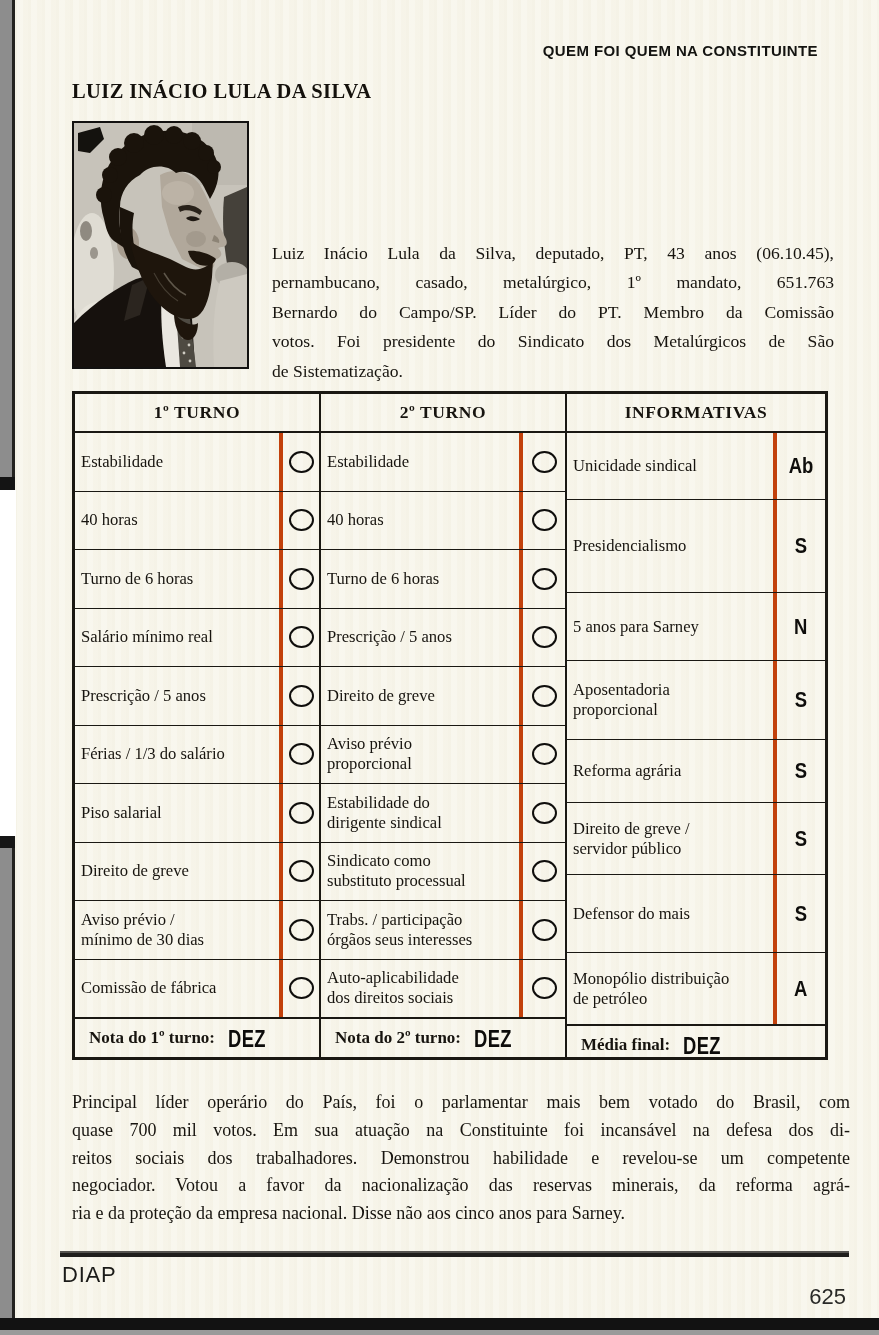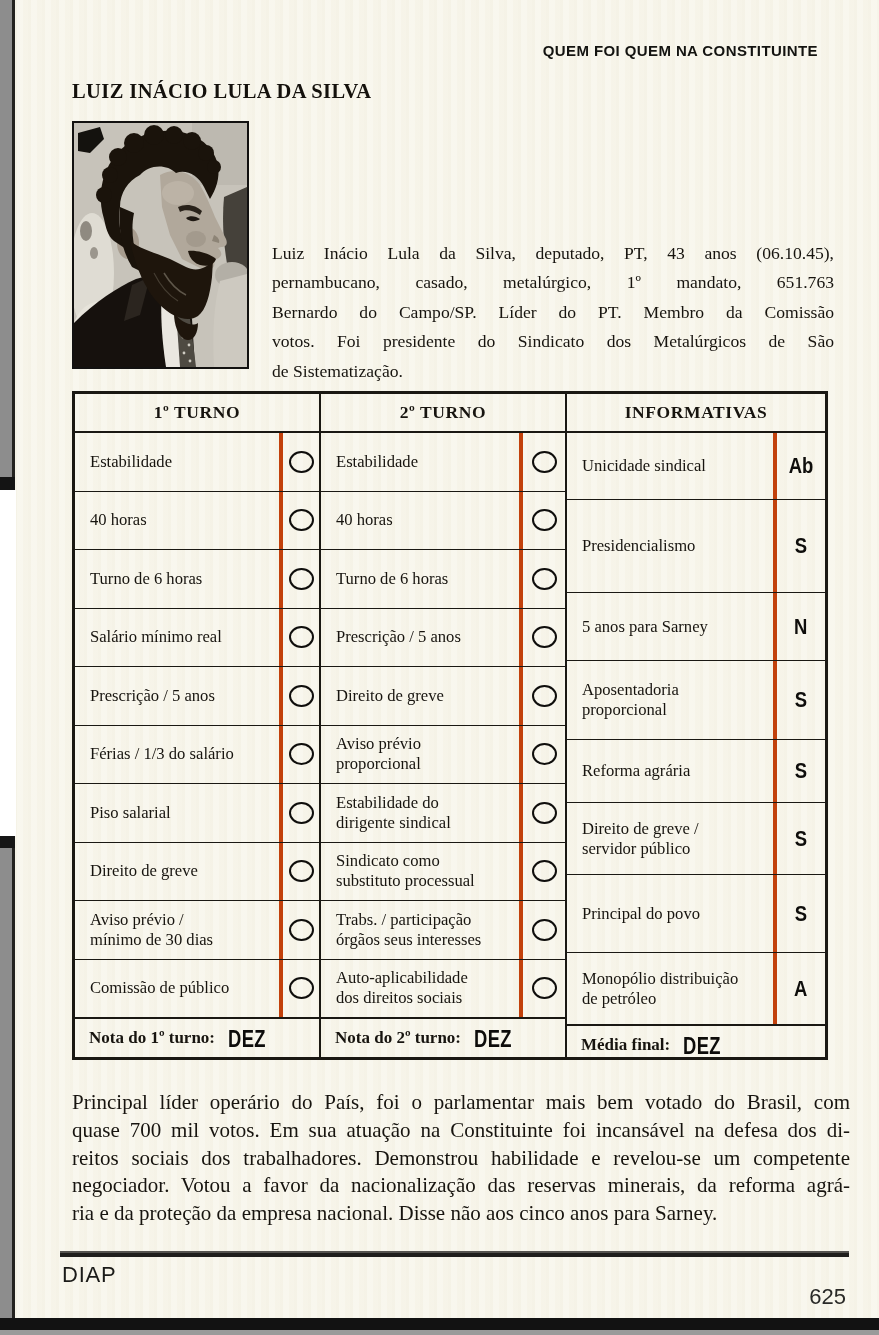--- a/index.html
+++ b/index.html
@@ -60,37 +60,37 @@
     height:37px;flex:0 0 37px;border-bottom:2.5px solid #1a1813;
     display:flex;align-items:center;justify-content:center;
     font-weight:700;font-size:17.5px;letter-spacing:.6px;
   }
   .vt-rows{flex:1;display:flex;flex-direction:column;}
   .vt-row{display:flex;border-bottom:1.8px solid #1a1813;box-sizing:border-box;}
   .vt-rows .vt-row:last-child{border-bottom:none;}
   .vt-row.flexrow{flex:1;}
   .vt-label{
     flex:1;display:flex;align-items:center;
-    padding:2px 4px 2px 15px;font-size:16.6px;line-height:20px;white-space:pre-line;
+    padding:2px 4px 2px 6px;font-size:16.6px;line-height:20px;white-space:pre-line;
   }
   .vt-mark{border-left:4px solid #c2410c;display:flex;align-items:center;justify-content:center;box-sizing:border-box;}
   .c0 .vt-mark{width:40px;}
   .c1 .vt-mark{width:46px;}
   .c2 .vt-mark{width:52px;}
   .vote-circle{width:21px;height:18px;border:2.4px solid #0f0e0c;border-radius:50%;background:transparent;}
   .grade{font-family:"Liberation Sans",sans-serif;font-weight:700;font-size:21px;transform:scaleX(.88) scaleY(1.05);color:#0f0e0c;}
   .vt-footer{
     height:38px;flex:0 0 38px;border-top:2.5px solid #1a1813;
     display:flex;align-items:center;padding-left:14px;gap:13px;
   }
   .vt-footer-label{font-weight:700;font-size:17px;}
   .vt-footer-value{font-family:"Liberation Sans",sans-serif;font-weight:700;font-size:23px;transform:scaleX(.8) scaleY(1.08);transform-origin:left center;letter-spacing:.5px;color:#0d0c0a;}
 
   
-  .summary{position:absolute;left:72px;top:1089px;width:778px;font-size:21px;line-height:27.8px;}
+  .summary{position:absolute;left:72px;top:1089px;width:778px;font-size:18px;line-height:27.8px;}
 
   
   .footer-rule{
     position:absolute;left:60px;top:1251px;width:789px;height:6px;
     background:linear-gradient(to bottom,#55534f 0 2px,#1f1e1c 2px 6px);
   }
   .imprint{
     position:absolute;left:62px;top:1262px;
     font-family:"Liberation Sans",sans-serif;font-size:22px;letter-spacing:.8px;color:#1b1b19;
   }
@@ -236,21 +236,21 @@
           </div>
         </div>
         <div class="vt-row flexrow">
           <div class="vt-label">Aviso prévio /
 mínimo de 30 dias</div>
           <div class="vt-mark">
             <span class="vote-circle"></span>
           </div>
         </div>
         <div class="vt-row flexrow">
-          <div class="vt-label">Comissão de público</div>
+          <div class="vt-label">Comissão de fábrica</div>
           <div class="vt-mark">
             <span class="vote-circle"></span>
           </div>
         </div>
       </div>
       <div class="vt-footer">
         <span class="vt-footer-label">Nota do 1º turno:</span>
         <span class="vt-footer-value">DEZ</span>
       </div>
     </div>
@@ -363,21 +363,21 @@
           </div>
         </div>
         <div class="vt-row" style="height: 72px;">
           <div class="vt-label">Direito de greve /
 servidor público</div>
           <div class="vt-mark">
             <span class="grade">S</span>
           </div>
         </div>
         <div class="vt-row" style="height: 78px;">
-          <div class="vt-label">Principal do povo</div>
+          <div class="vt-label">Defensor do mais</div>
           <div class="vt-mark">
             <span class="grade">S</span>
           </div>
         </div>
         <div class="vt-row" style="height: 71px;">
           <div class="vt-label">Monopólio distribuição
 de petróleo</div>
           <div class="vt-mark">
             <span class="grade">A</span>
           </div>

